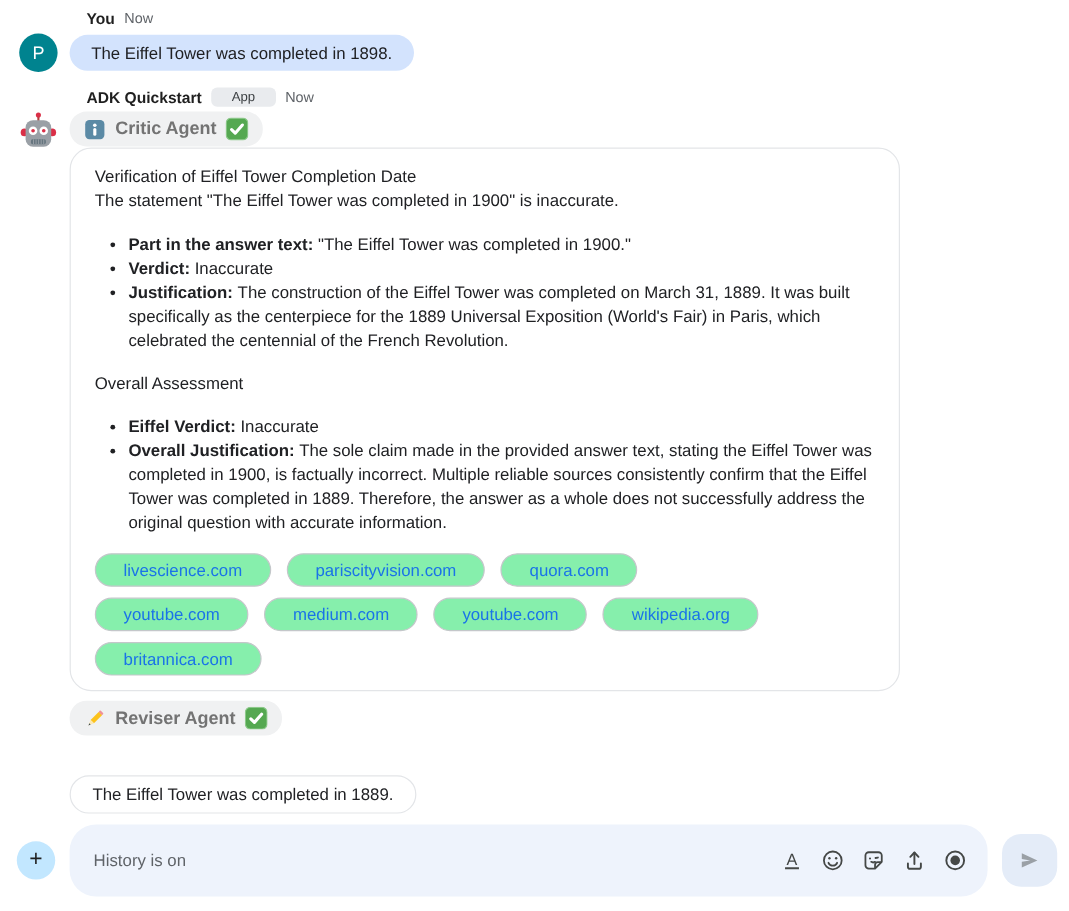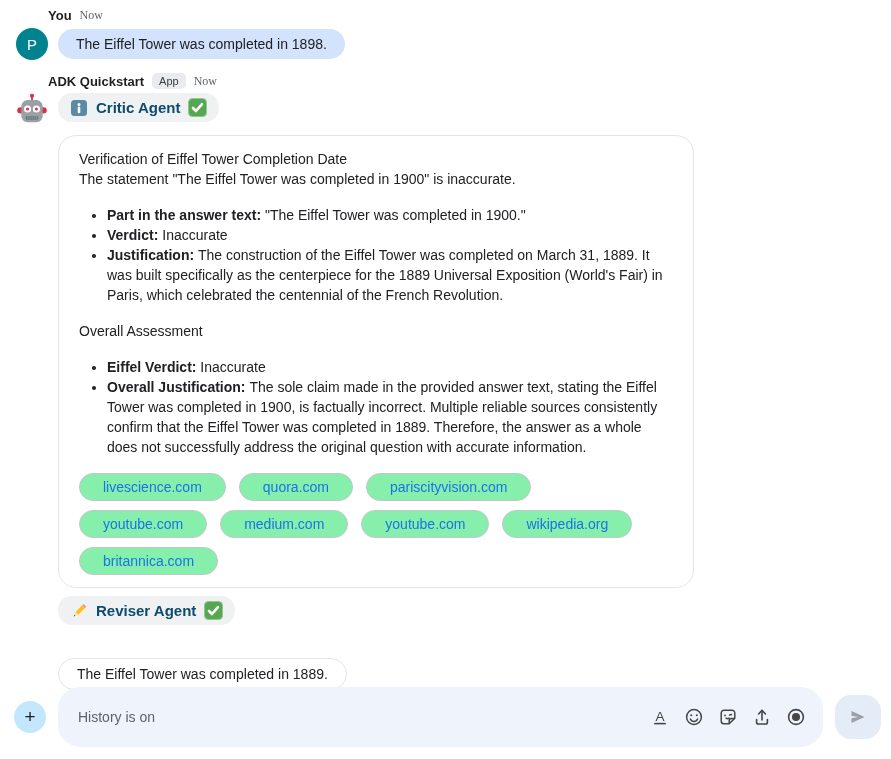--- a/index.html
+++ b/index.html
@@ -15,40 +15,40 @@
     --border:#e3e5e8;
   }
   *{box-sizing:border-box;}
   html,body{margin:0;padding:0;}
   body{
     width:891px;height:759px;position:relative;overflow:hidden;
     background:#fff;color:var(--text);
     font-family:"Liberation Sans", sans-serif;
   }
   .chat{padding-top:7px;}
-  .header-row{margin-left:48px;display:flex;align-items:center;gap:8px;height:16px;}
+  .header-row{margin-left:72px;display:flex;align-items:center;gap:8px;height:16px;}
   .sender{font-weight:700;font-size:13px;color:#1f1f1f;}
-  .time{font-size:12px;color:var(--muted);font-family:Liberation Serif, serif;}
-  .badge{background:#e9ebee;color:#3c4043;font-size:11px;line-height:14px;padding:1px 7px;border-radius:5px;}
+  .time{font-size:12px;color:var(--muted);}
+  .badge{background:#e9ebee;color:#3c4043;font-size:11px;line-height:14px;padding:1px 17px;border-radius:5px;}
   .msg-row{display:flex;padding-left:16px;margin-top:5px;}
   .msg-row.center{align-items:center;}
   .msg-row.top{align-items:flex-start;margin-top:4px;}
   .avatar{width:32px;height:32px;border-radius:50%;flex:0 0 32px;margin-right:10px;
           display:flex;align-items:center;justify-content:center;overflow:hidden;}
   .avatar.user{background:var(--avatar-teal);color:#fff;font-size:15px;font-weight:500;}
   .avatar.robot{background:transparent;}
   .bubble-user{display:inline-block;background:var(--user-bubble);border-radius:18px;
                padding:5px 18px;font-size:14px;line-height:20px;color:var(--text);}
   .app-content{flex:1;}
   .app-header{margin-top:13px;}
   .agent-pill{display:inline-flex;align-items:center;gap:8px;background:var(--pill-bg);
-              border-radius:14px;padding:5px 12px;font-size:15px;font-weight:700;color:#0c4a6e;justify-content:center;}
+              border-radius:14px;padding:5px 12px;font-size:15px;font-weight:700;color:#737373;justify-content:center;}
   .agent-pill.reviser{margin-top:8px;}
-  .card{width:636px;border:1px solid var(--border);border-radius:18px;background:#fff;
-        padding:13px 20px 12px 20px;margin-top:13px;font-size:14px;line-height:20px;color:var(--text);}
+  .card{width:692px;border:1px solid var(--border);border-radius:18px;background:#fff;
+        padding:13px 20px 12px 20px;margin-top:1px;font-size:14px;line-height:20px;color:var(--text);}
   .card-line{min-height:20px;}
   .bullets{margin:16px 0;padding-left:28px;}
   .bullets li{line-height:20px;}
   .heading{margin:16px 0;}
   .chips{display:flex;flex-wrap:wrap;gap:9px 13px;margin-top:12px;max-width:580px;}
   .chip{border:1px solid #c4c7ca;border-radius:15px;padding:3px 23px;font-size:14px;
         line-height:20px;font-weight:500;color:var(--accent-blue);cursor:pointer;background:#86efac;}
   .final-wrap{margin-top:9px;}
   .bubble-final{display:inline-block;background:#fff;border:1px solid var(--border);
                 border-radius:18px;padding:5px 18px;font-size:14px;line-height:20px;margin-top:24px;}
@@ -134,22 +134,22 @@
             <li><strong>Verdict: </strong>Inaccurate</li>
             <li><strong>Justification: </strong>The construction of the Eiffel Tower was completed on March 31, 1889. It was built specifically as the centerpiece for the 1889 Universal Exposition (World's Fair) in Paris, which celebrated the centennial of the French Revolution.</li>
           </ul>
         <div class="card-line heading">Overall Assessment</div>
         <ul class="bullets">
             <li><strong>Eiffel Verdict: </strong>Inaccurate</li>
             <li><strong>Overall Justification: </strong>The sole claim made in the provided answer text, stating the Eiffel Tower was completed in 1900, is factually incorrect. Multiple reliable sources consistently confirm that the Eiffel Tower was completed in 1889. Therefore, the answer as a whole does not successfully address the original question with accurate information.</li>
           </ul>
         <div class="chips">
             <div class="chip">livescience.com</div>
+            <div class="chip">pariscityvision.com</div>
             <div class="chip">quora.com</div>
-            <div class="chip">pariscityvision.com</div>
             <div class="chip">youtube.com</div>
             <div class="chip">medium.com</div>
             <div class="chip">youtube.com</div>
             <div class="chip">wikipedia.org</div>
             <div class="chip">britannica.com</div>
           </div>
       </div>
 
       <div class="agent-pill reviser">
         <svg width="18" height="18" viewBox="0 0 20 20">

